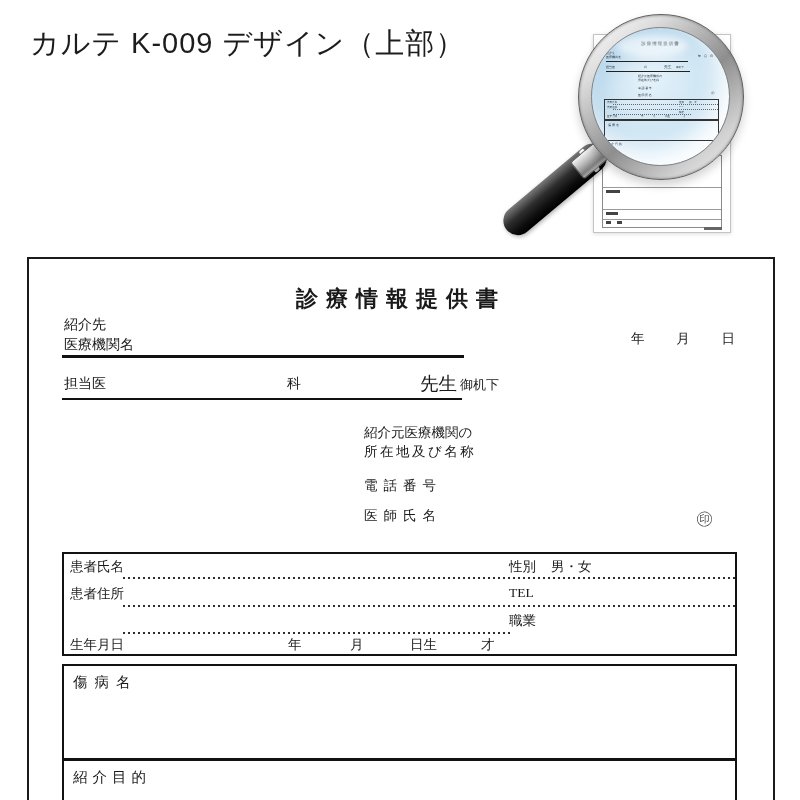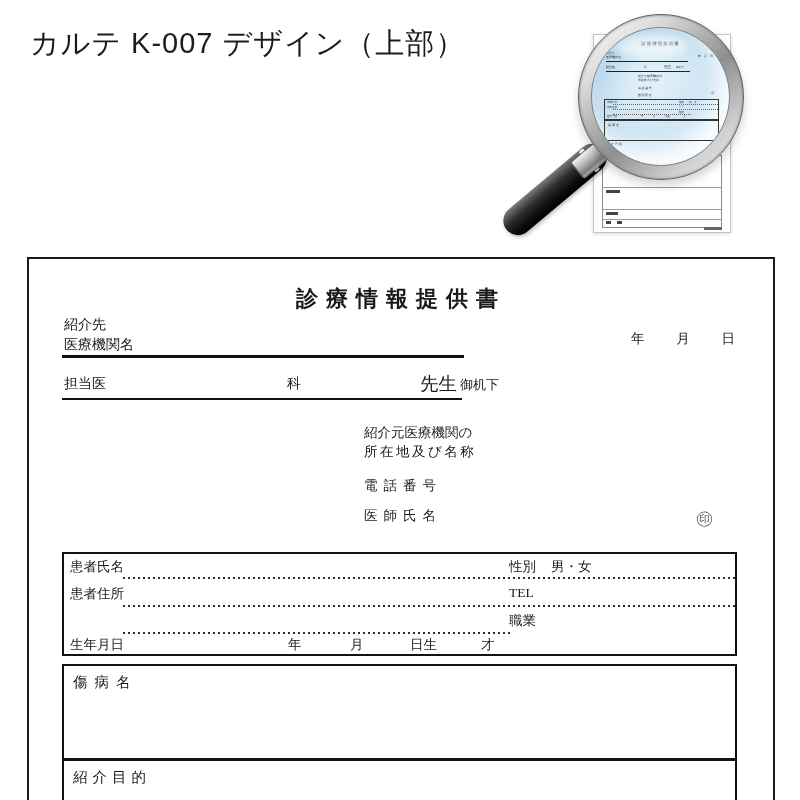--- a/index.html
+++ b/index.html
@@ -88,21 +88,21 @@
     background-image:repeating-linear-gradient(to right,#2e2e2e 0 2px,transparent 2px 5px);}
   .dot3{right:auto;width:390px;}
   .d-box{position:absolute;left:33px;top:405px;width:671px;height:92px;border:2px solid #121212;}
   .d-box .lbl{position:absolute;left:9px;top:7px;font-size:14.5px;letter-spacing:7px;font-weight:500;}
   .p-box{position:absolute;left:33px;top:500px;width:671px;height:80px;border:2px solid #121212;}
   .p-box .lbl{position:absolute;left:9px;top:7px;font-size:14.5px;letter-spacing:5px;font-weight:500;}
 </style>
 </head>
 <body>
 
-<div class="abs page-title">カルテ K-007 デザイン（上部）</div>
+<div class="abs page-title">カルテ K-009 デザイン（上部）</div>
 
 <div class="abs mini-page">
   <div class="mp-box">
     <div class="mp-line mp-l1"></div>
     <div class="mp-line mp-l2"></div>
     <div class="mp-line mp-l3"></div>
     <div class="mp-bar mp-b1"></div>
     <div class="mp-bar mp-b2"></div>
     <div class="mp-bar mp-b3"></div>
     <div class="mp-bar mp-b4"></div>

